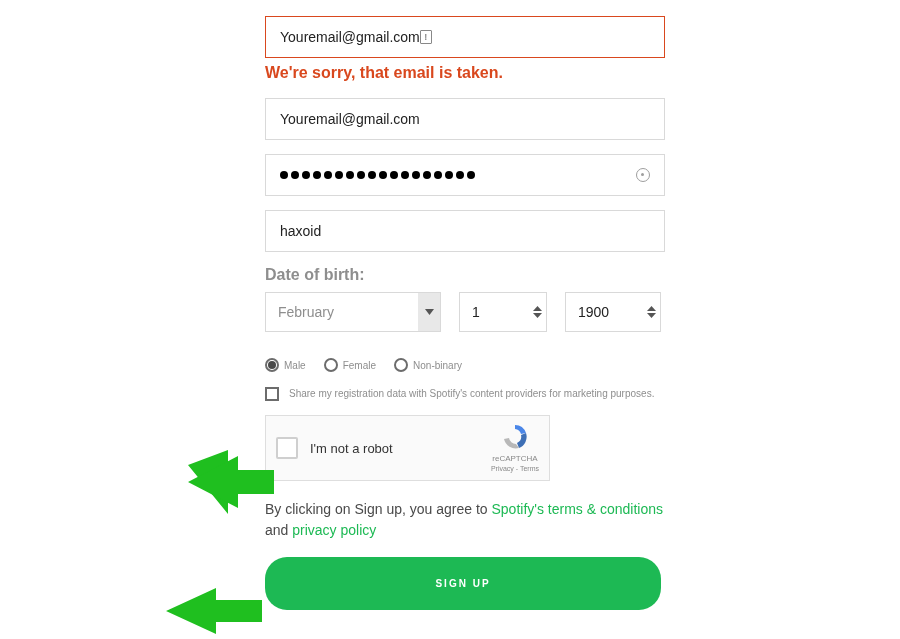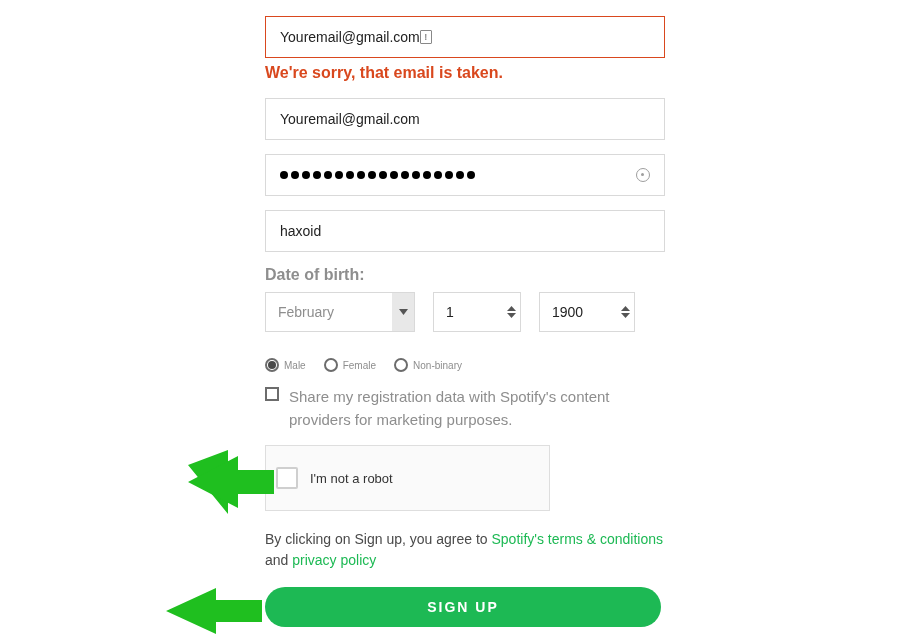--- a/index.html
+++ b/index.html
@@ -87,21 +87,21 @@
       font-size: 16px;
       font-weight: 600;
       margin-bottom: 8px;
     }
     .dob-row {
       display: flex;
       gap: 18px;
       margin-bottom: 26px;
     }
     .select {
-      width: 150px;
+      width: 176px;
       height: 40px;
       border: 1px solid #d9d9d9;
       display: flex;
       align-items: center;
       padding-left: 12px;
       color: #8e8e8e;
       font-size: 14px;
       position: relative;
     }
     .select-arrow {
@@ -161,21 +161,21 @@
       content: '';
       width: 8px;
       height: 8px;
       background: #4a4a4a;
       border-radius: 50%;
     }
     .checkbox-row {
       display: flex;
       gap: 10px;
       color: #8e8e8e;
-      font-size: 15px;
+      font-size: 10px;
       line-height: 1.5;
       margin-bottom: 14px;
     }
     .checkbox {
       width: 14px;
       height: 14px;
       border: 2px solid #6c6c6c;
       flex: none;
       margin-top: 1px;
     }
@@ -210,25 +210,25 @@
     }
     .terms {
       font-size: 14px;
       color: #4a4a4a;
       line-height: 1.5;
       margin-bottom: 16px;
     }
     .terms .link { color: #1db954; }
     .signup-btn {
       width: 396px;
-      height: 40px;
+      height: 53px;
       border-radius: 22px;
       background: #1db954;
       color: #fff;
-      font-size: 14px;
+      font-size: 10px;
       font-weight: 700;
       letter-spacing: 2px;
       display: flex;
       align-items: center;
       justify-content: center;
       border: none;
     }
     .arrow {
       position: absolute;
       z-index: 10;
@@ -336,20 +336,29 @@
     </div>
 
   <div class="checkbox-row">
     <span class="checkbox"></span>
     <span>Share my registration data with Spotify's content providers for marketing purposes.</span>
   </div>
 
   <div class="captcha">
     <span class="captcha-check"></span>
     <span class="captcha-label">I'm not a robot</span>
+    <div class="captcha-logo">
+      <svg width="28" height="28" viewBox="0 0 28 28">
+        <path d="M14 2 A12 12 0 0 1 25 10 L20 11 A7 7 0 0 0 14 6 Z" fill="#4a86e8"></path>
+        <path d="M25 10 A12 12 0 0 1 18 25 L16 20 A7 7 0 0 0 20 12 Z" fill="#3e6fb5"></path>
+        <path d="M18 25 A12 12 0 0 1 3 16 L8 15 A7 7 0 0 0 15 21 Z" fill="#b8b8b8"></path>
+      </svg>
+      <div>reCAPTCHA</div>
+      <div style="font-size:7px;">Privacy  - Terms</div>
+    </div>
   </div>
 
   <div class="terms">
     <span>By clicking on Sign up, you agree to </span><span class="link">Spotify's terms &amp; conditions</span><span> and </span><span class="link">privacy policy</span>
   </div>
 
   <button class="signup-btn">SIGN UP</button>
 </div>
 
 </body></html>

